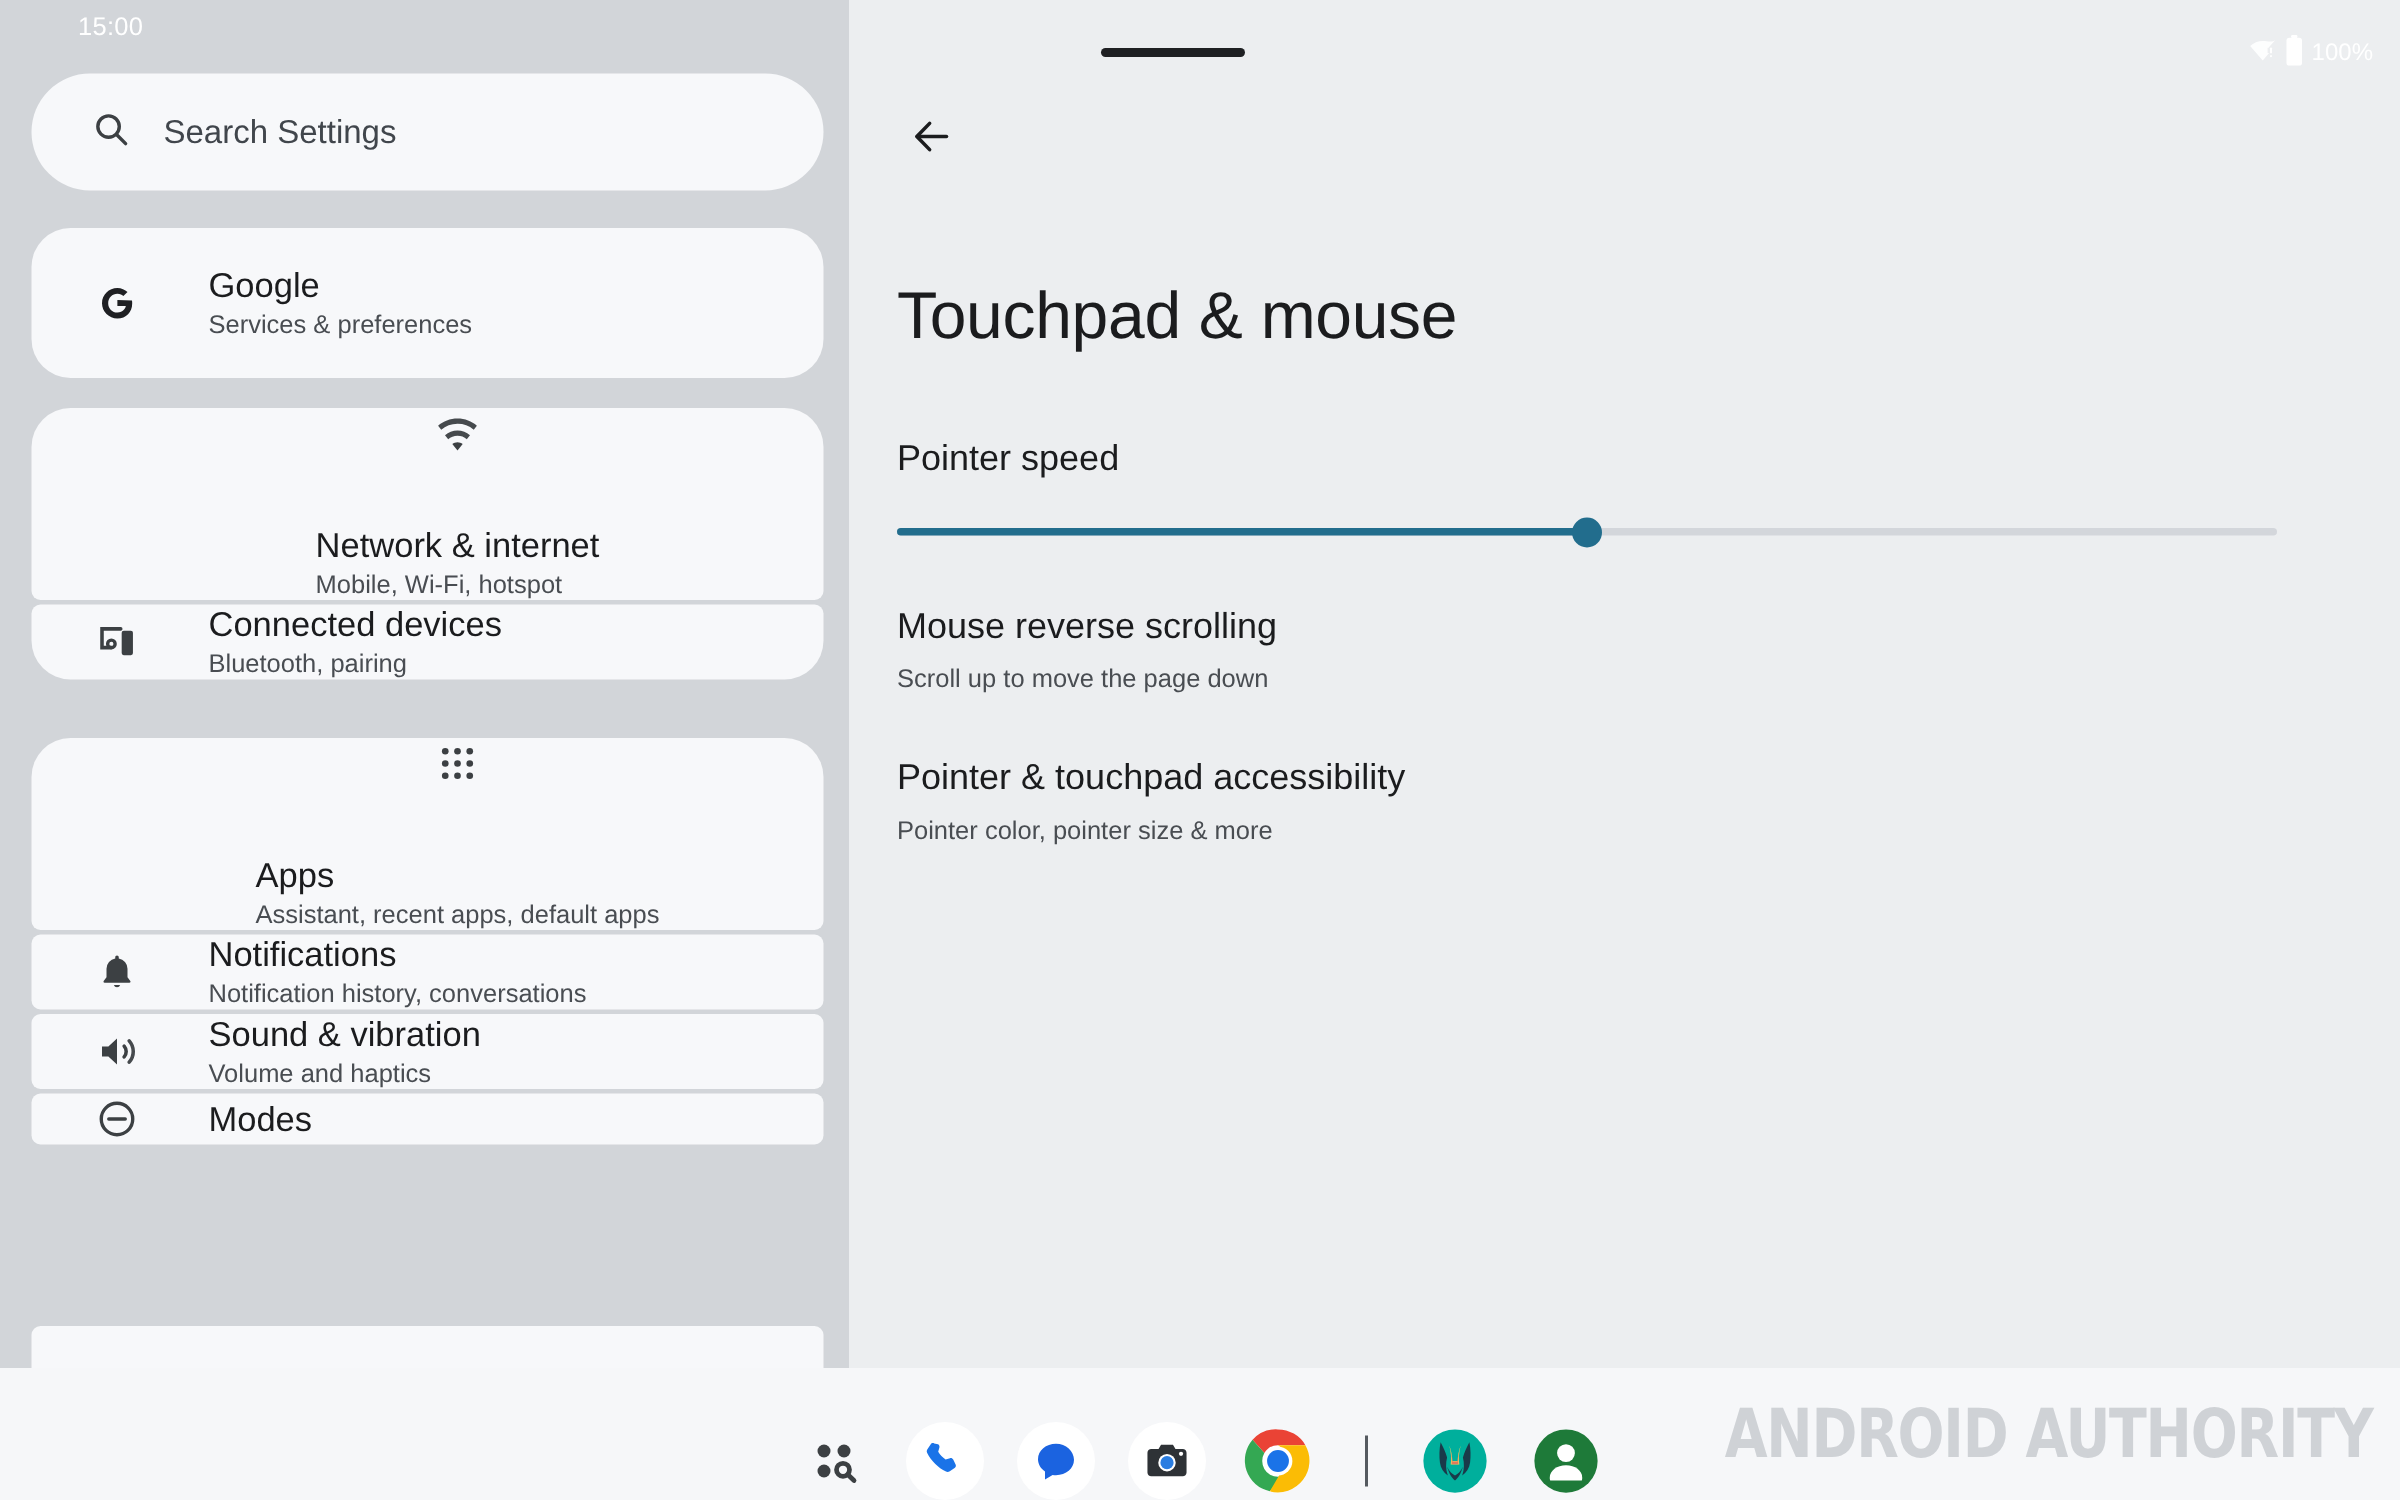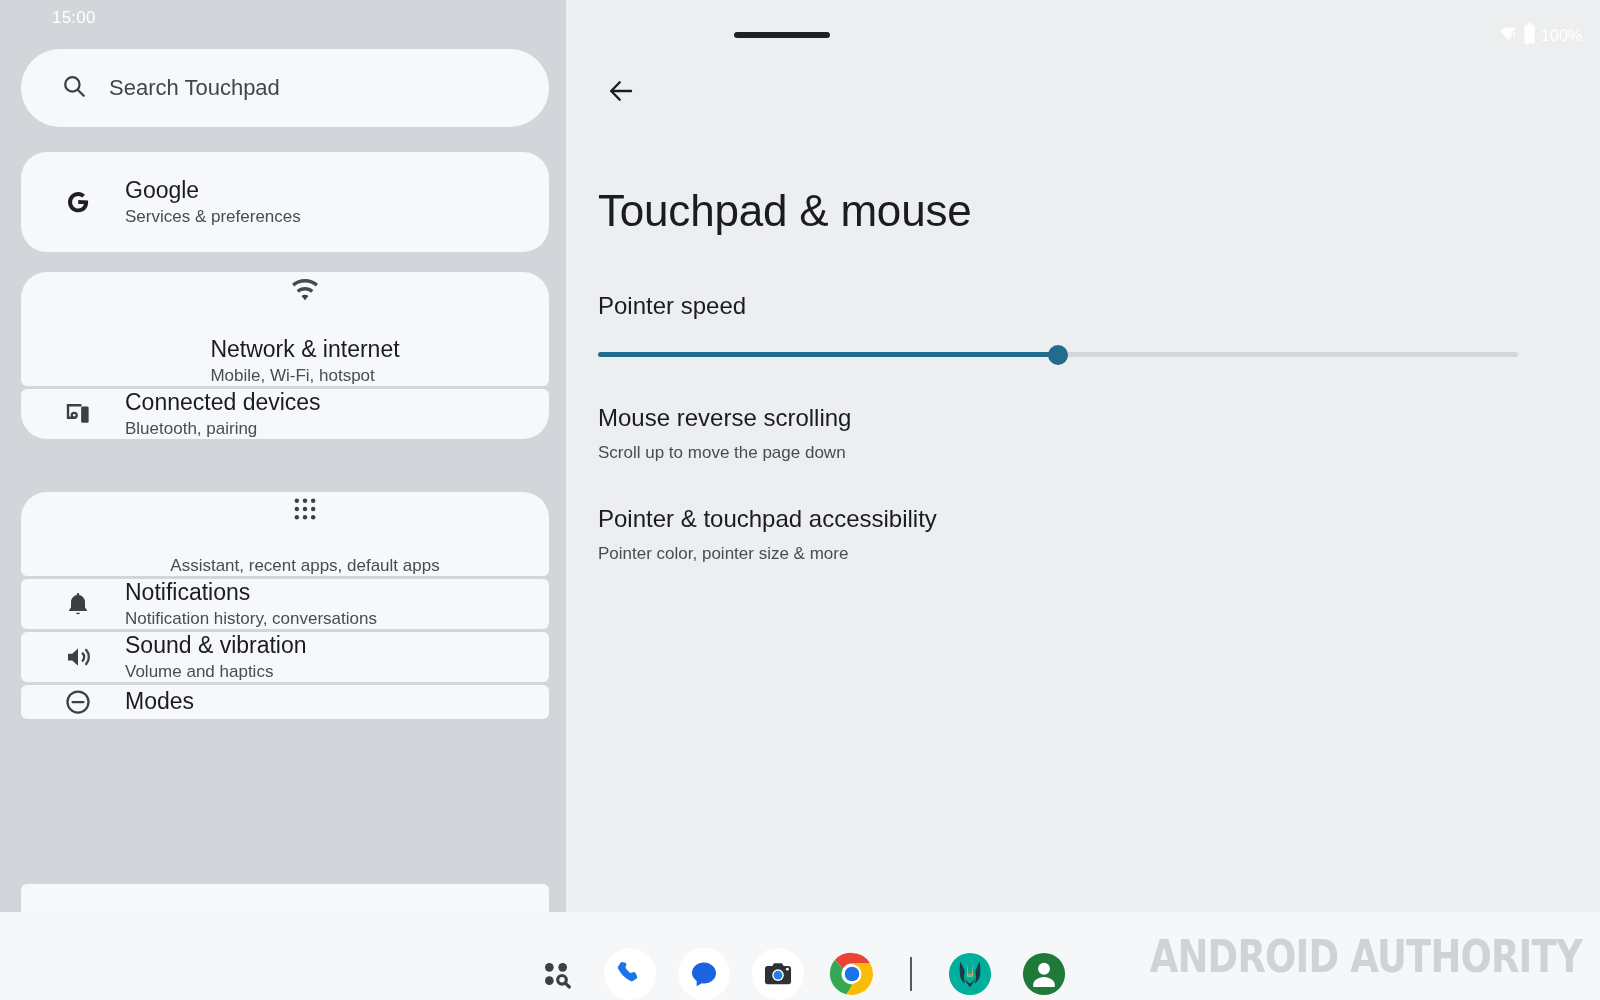--- a/index.html
+++ b/index.html
@@ -33,21 +33,21 @@
   .search-pill .ph { font-size:22px; color:#41464c; }
 
   .group { position:absolute; left:21px; width:528px; }
   .g1 { top:152px; }
   .g2 { top:272px; }
   .g3 { top:492px; }
 
   .row {
     background:#f7f8fa;
     display:flex; align-items:center;
-    padding-left:40px; gap:30px;
+    padding-left:40px; gap:44px;
     position:relative;
   }
   .row.single { height:100px; border-radius:26px; }
   .row.first  { border-radius:26px 26px 6px 6px;flex-direction:column; }
   .row.mid    { border-radius:6px; }
   .row.last   { border-radius:6px 6px 26px 26px; }
   .row + .row { margin-top:3px; }
 
   .row .ricon {
     width:34px; min-width:34px; height:34px;
@@ -157,21 +157,21 @@
 
     <div id="status-left">15:00</div>
 
     <div class="search-pill">
       <span>
         <svg width="26" height="26" viewBox="0 0 24 24" fill="none" stroke="#3c4043" stroke-width="2.1" stroke-linecap="round">
           <circle cx="10.5" cy="10.5" r="6.6"></circle>
             <line x1="15.4" y1="15.4" x2="21" y2="21"></line>
         </svg>
       </span>
-      <span class="ph">Search Touchpad</span>
+      <span class="ph">Search Settings</span>
     </div>
 
     <div class="group g1">
       <div class="row single">
         <span class="ricon">
           <svg width="30" height="30" viewBox="0 0 24 24">
               <path fill="#1f2023" d="M12.2 10.4v3.2h4.5c-.2 1.2-1.4 3.5-4.5 3.5-2.7 0-4.9-2.2-4.9-5s2.2-5 4.9-5c1.5 0 2.6.7 3.2 1.2l2.2-2.1C16.2 4.9 14.4 4 12.2 4 7.7 4 4 7.6 4 12.1s3.7 8.1 8.2 8.1c4.7 0 7.9-3.3 7.9-8 0-.5 0-1-.1-1.5z"></path>
             </svg>
         </span>
         <span class="rtext">
@@ -219,20 +219,21 @@
               <circle cx="19" cy="5" r="1.9"></circle>
             <circle cx="5" cy="12" r="1.9"></circle>
               <circle cx="12" cy="12" r="1.9"></circle>
               <circle cx="19" cy="12" r="1.9"></circle>
             <circle cx="5" cy="19" r="1.9"></circle>
               <circle cx="12" cy="19" r="1.9"></circle>
               <circle cx="19" cy="19" r="1.9"></circle>
           </svg>
         </span>
         <span class="rtext">
+          <span class="rtitle">Apps</span>
           <span class="rsub">Assistant, recent apps, default apps</span>
         </span>
       </div>
       <div class="row mid">
         <span class="ricon">
           <svg width="28" height="28" viewBox="0 0 24 24" fill="#3c4043">
             <path d="M12 2.6c-.6 0-1 .45-1 1v.7A6 6 0 006 10.2V15l-1.6 2.1c-.3.4 0 1 .5 1h14.2c.5 0 .8-.6.5-1L18 15v-4.8a6 6 0 00-5-5.9v-.7c0-.55-.45-1-1-1z"></path>
             <path d="M10.2 19.4a1.9 1.9 0 003.6 0z"></path>
           </svg>
         </span>

